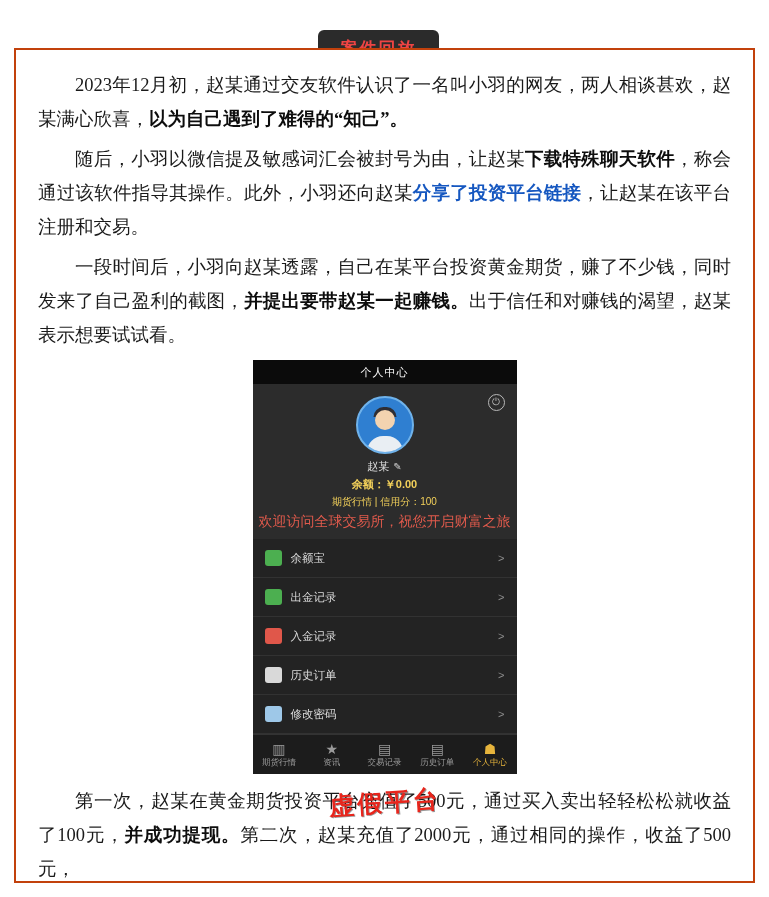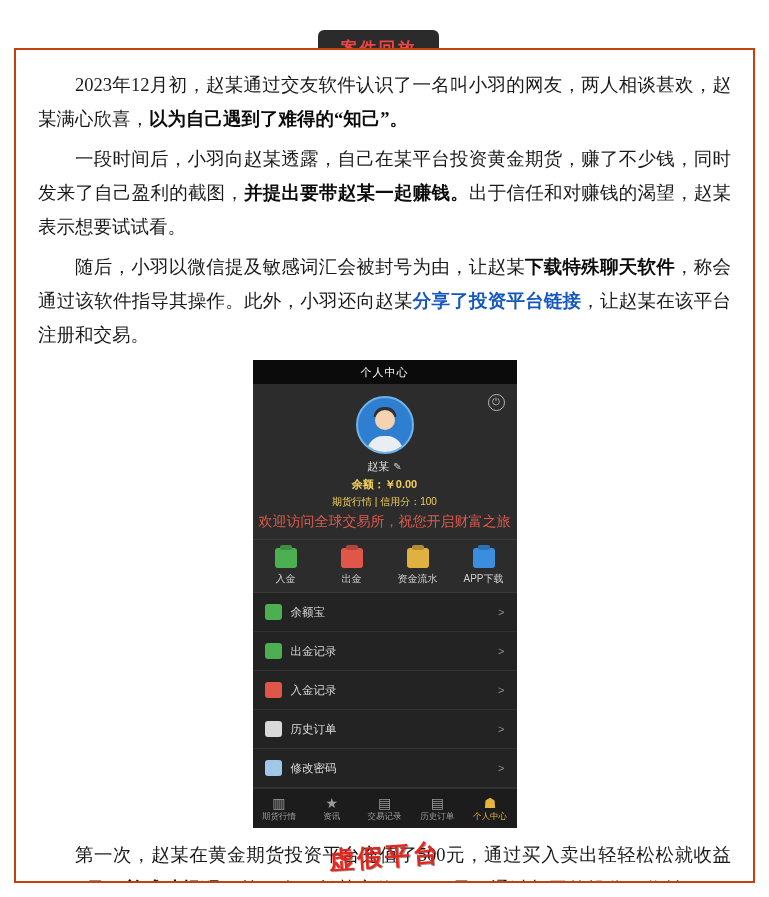--- a/index.html
+++ b/index.html
@@ -277,22 +277,22 @@
 
 <div class="page">
 
   <div class="header-bar">
     <div class="header-tab">案件回放</div>
   </div>
 
   <div class="content-frame">
 
     <p class="para" id="p1"><span>2023年12月初，赵某通过交友软件认识了一名叫小羽的网友，两人相谈甚欢，赵某满心欣喜，</span><span class="bold-hi">以为自己遇到了难得的“知己”。</span></p>
+    <p class="para" id="p3"><span>随后，小羽以微信提及敏感词汇会被封号为由，让赵某</span><span class="bold-hi">下载特殊聊天软件</span><span>，称会通过该软件指导其操作。此外，小羽还向赵某</span><span class="blue-hi">分享了投资平台链接</span><span>，让赵某在该平台注册和交易。</span></p>
     <p class="para" id="p2"><span>一段时间后，小羽向赵某透露，自己在某平台投资黄金期货，赚了不少钱，同时发来了自己盈利的截图，</span><span class="bold-hi">并提出要带赵某一起赚钱。</span><span>出于信任和对赚钱的渴望，赵某表示想要试试看。</span></p>
-    <p class="para" id="p3"><span>随后，小羽以微信提及敏感词汇会被封号为由，让赵某</span><span class="bold-hi">下载特殊聊天软件</span><span>，称会通过该软件指导其操作。此外，小羽还向赵某</span><span class="blue-hi">分享了投资平台链接</span><span>，让赵某在该平台注册和交易。</span></p>
 
     <div class="phone-wrap">
       <div class="phone">
 
         <div class="phone-topbar">
           <span>个人中心</span>
         </div>
 
         <div class="phone-hero">
           <div class="power-icon">⏻</div>
@@ -303,38 +303,20 @@
           </div>
           <div class="name-row">
             <span>赵某</span>
             <span class="pencil-icon">✎</span>
           </div>
           <div class="balance-row">余额：￥0.00</div>
           <div class="member-row">期货行情 | 信用分：100</div>
           <div class="notice-row">欢迎访问全球交易所，祝您开启财富之旅</div>
         </div>
 
-        <div class="quick-grid" id="quick-grid">
-            <div class="quick-item">
-              <div class="q-ico" style="background: rgb(76, 175, 80);"></div>
-              <div>入金</div>
-            </div>
-            <div class="quick-item">
-              <div class="q-ico" style="background: rgb(224, 87, 74);"></div>
-              <div>出金</div>
-            </div>
-            <div class="quick-item">
-              <div class="q-ico" style="background: rgb(224, 176, 64);"></div>
-              <div>资金流水</div>
-            </div>
-            <div class="quick-item">
-              <div class="q-ico" style="background: rgb(59, 142, 222);"></div>
-              <div>APP下载</div>
-            </div>
-          </div>
 
         <div id="menu-list" style="position:relative;">
           <div class="fake-stamp">虚假平台</div>
         <div class="menu-row">
               <span class="m-ico" style="background: rgb(76, 175, 80);"></span>
               <span>余额宝</span>
               <span class="chev">&gt;</span>
             </div>
             <div class="menu-row">
               <span class="m-ico" style="background: rgb(76, 175, 80);"></span>

